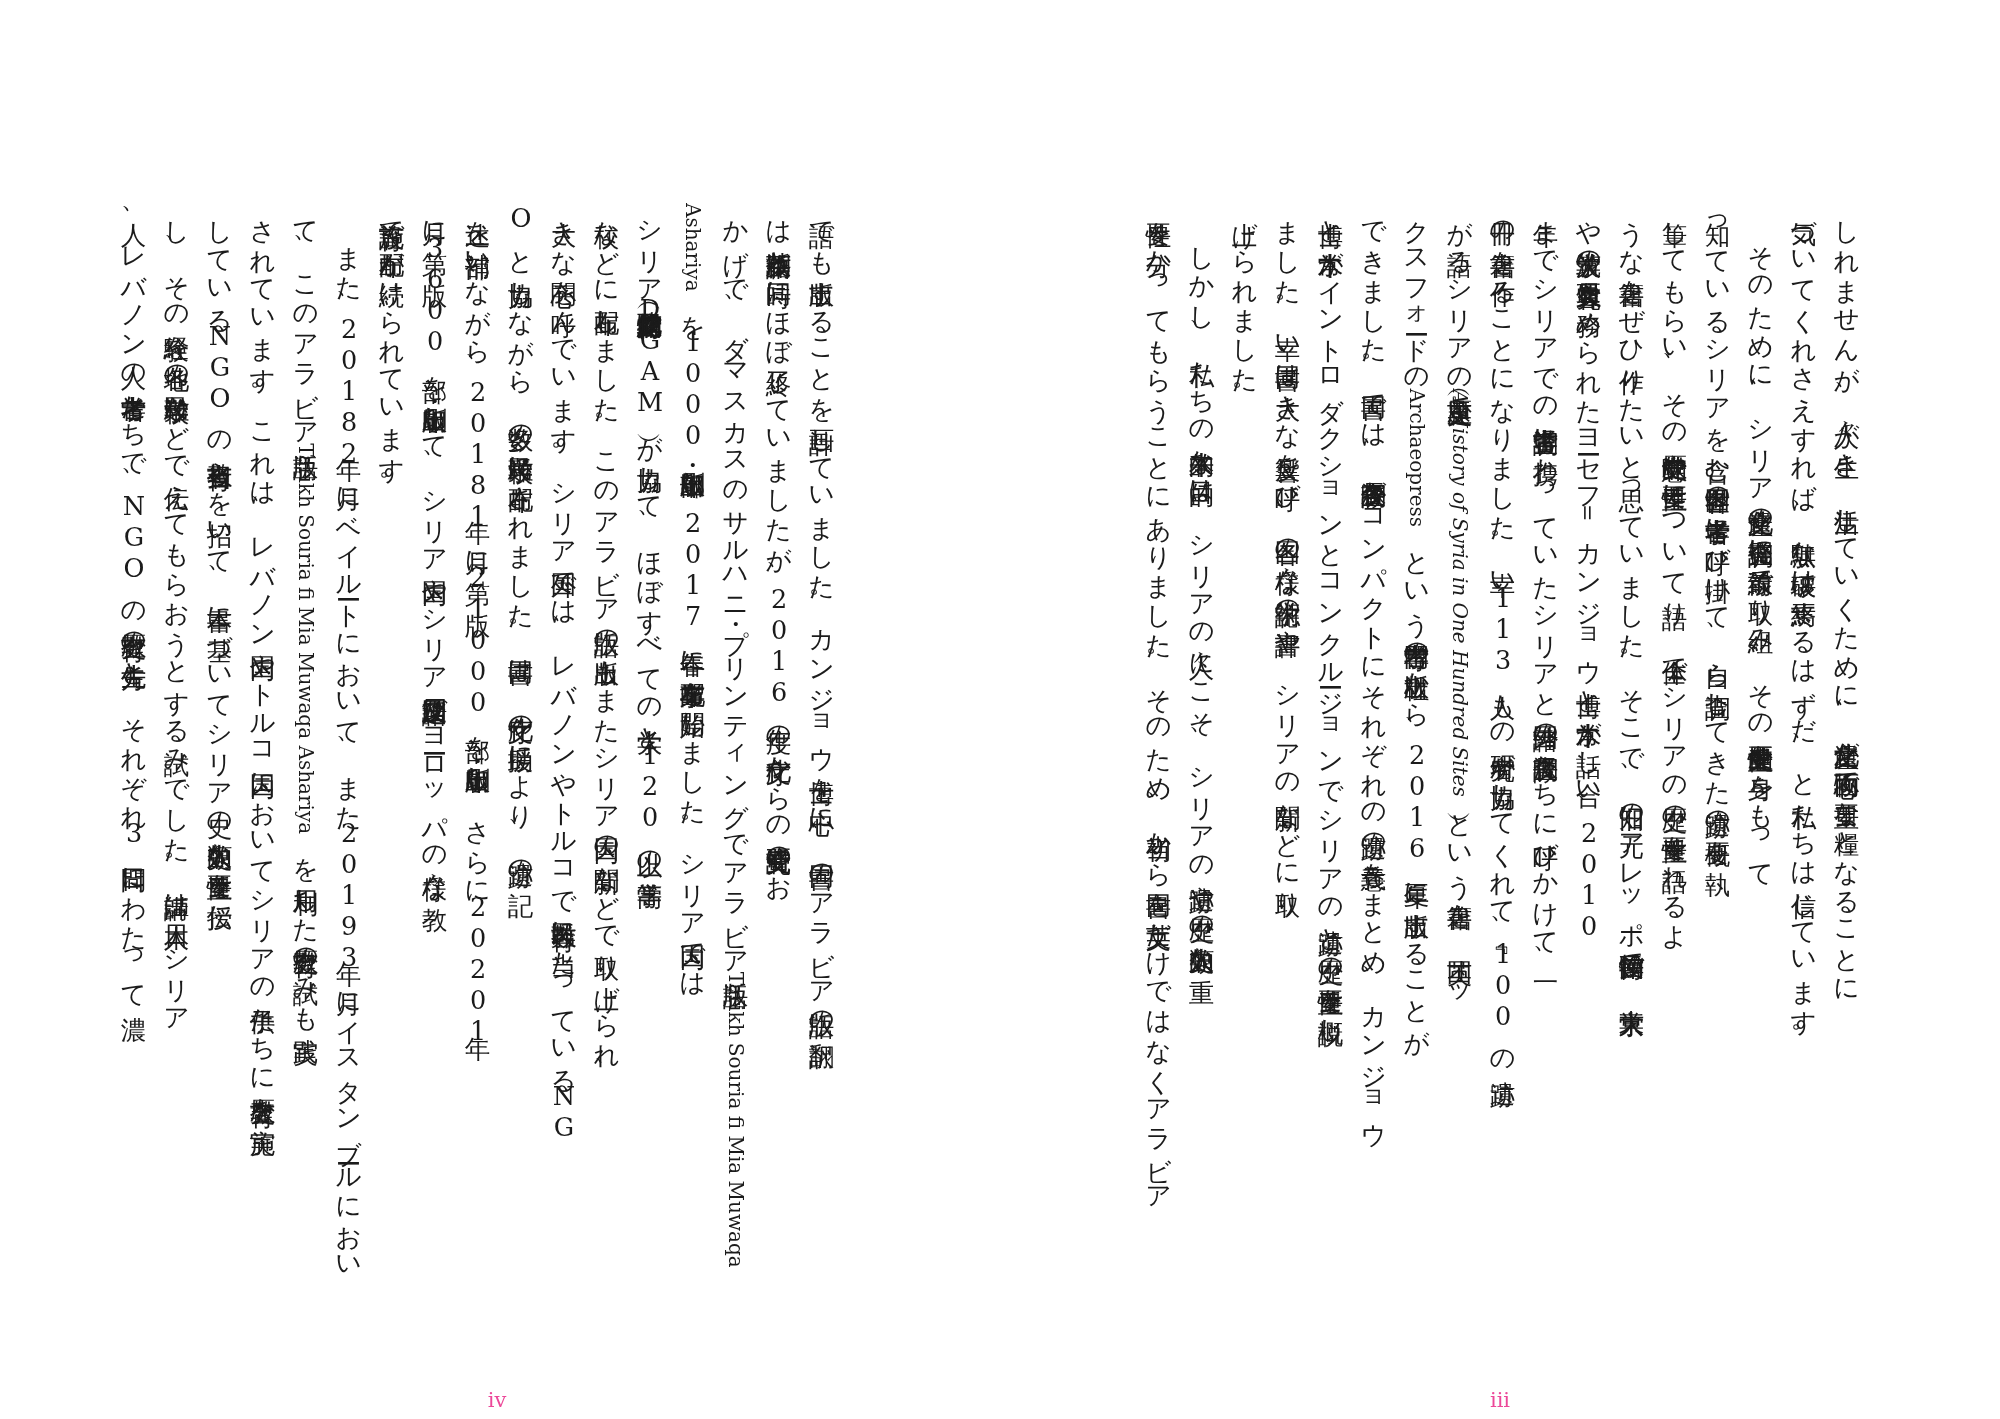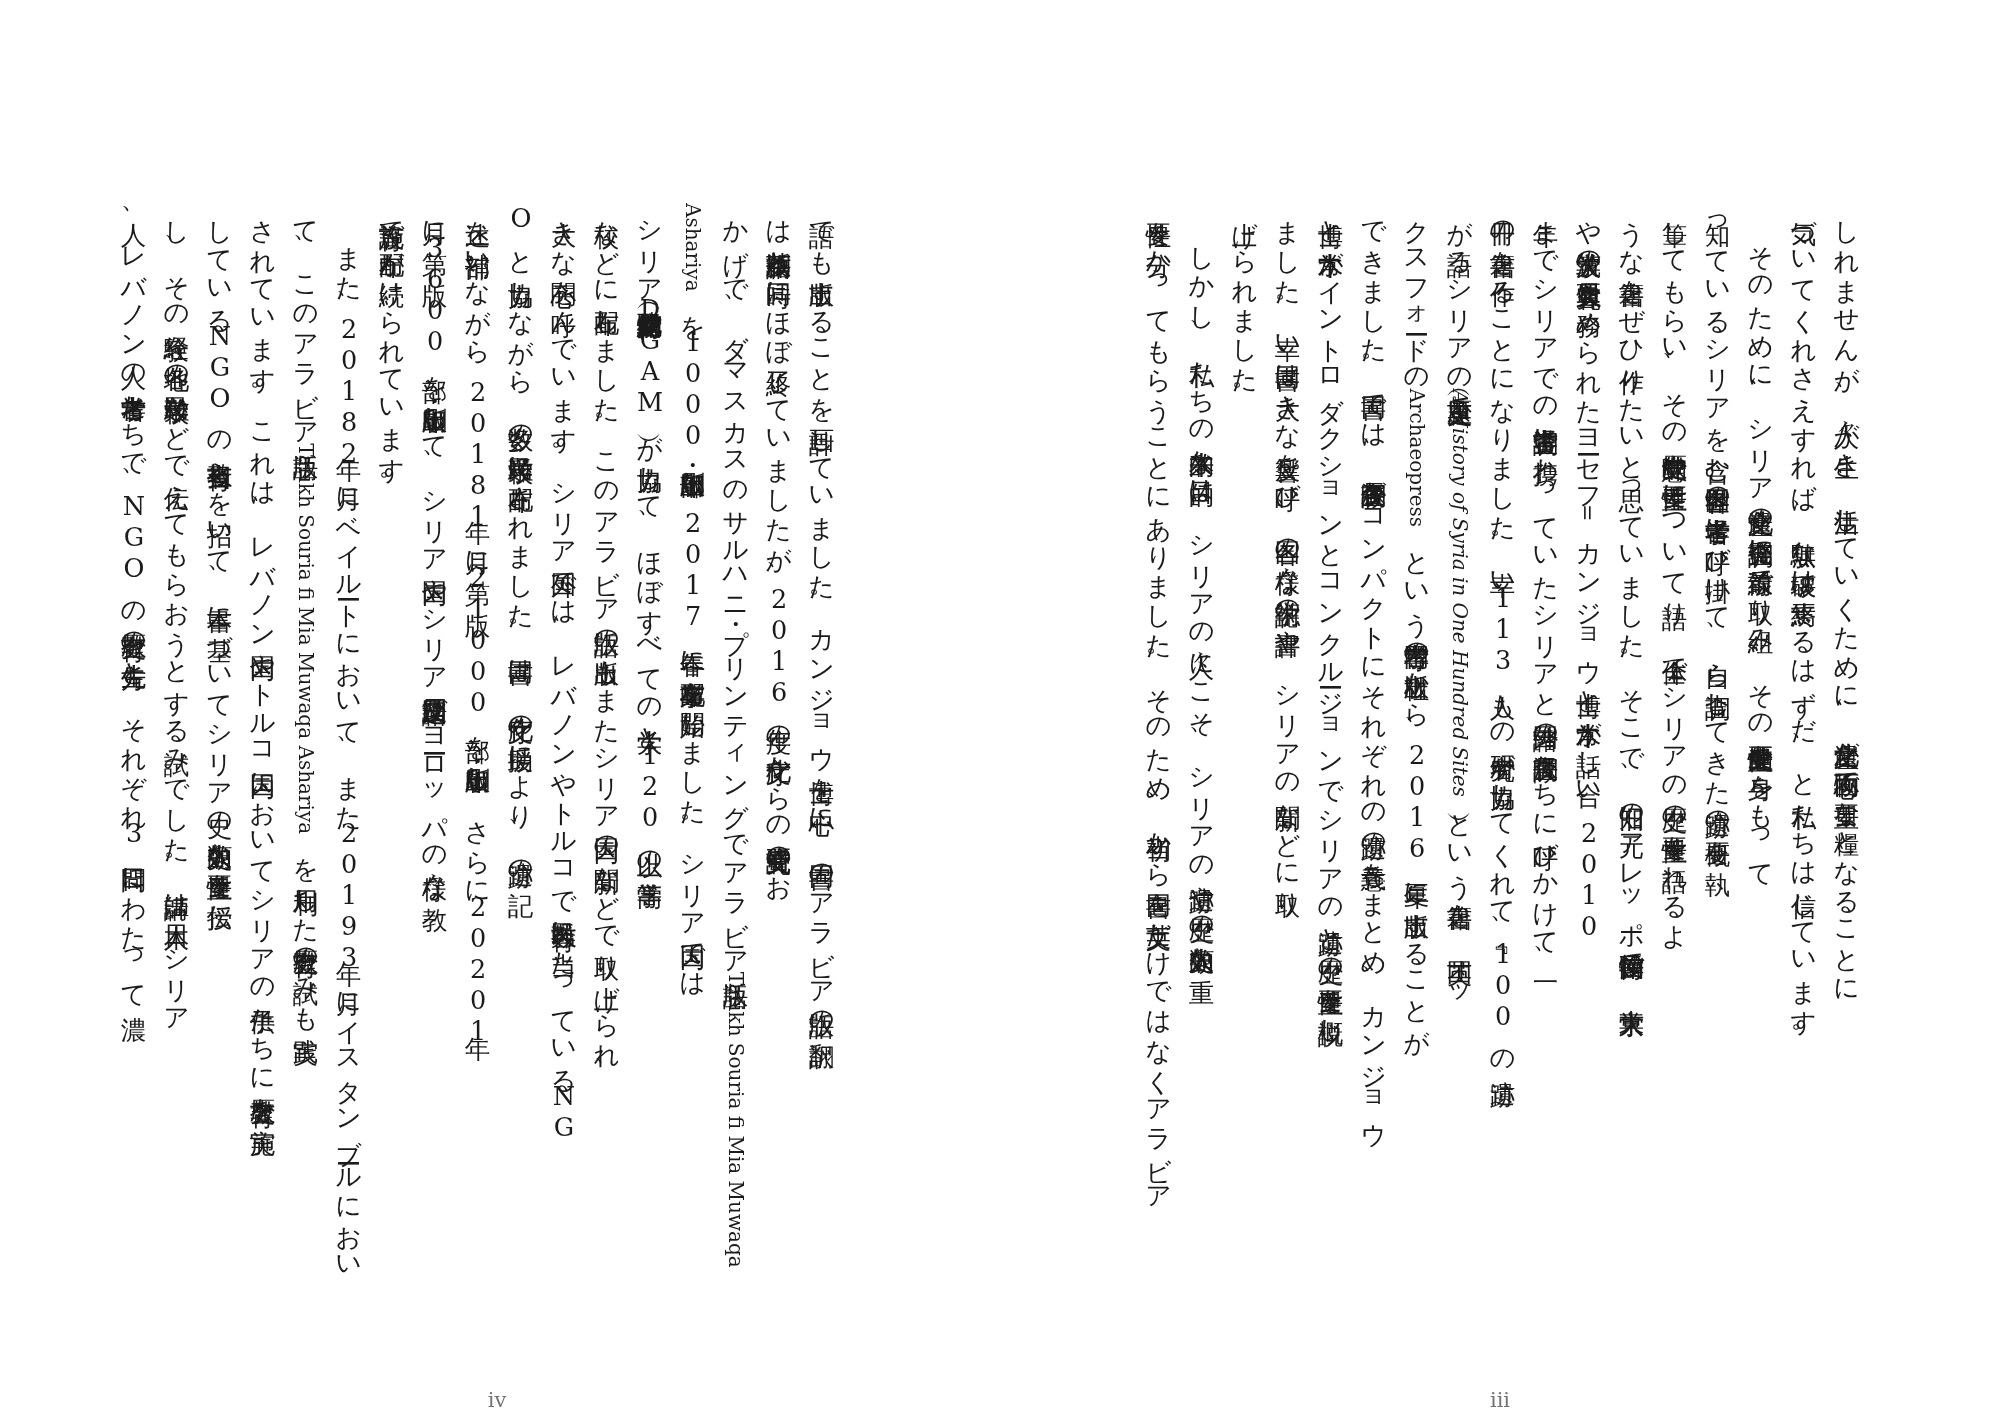--- a/index.html
+++ b/index.html
@@ -51,21 +51,21 @@
     font-size: 20px;
     font-style: italic;
     letter-spacing: 0;
   }
   .page-number {
     position: absolute;
     top: 1388px;
     width: 120px;
     text-align: center;
     font-size: 21px;
-    color: #737373;
+    color: #ec4899;
     writing-mode: horizontal-tb;
   }
   .page-number.left  { left: 437px; }
   .page-number.right { left: 1440px; }
 </style>
 </head>
 <body>
 
 <div class="spread">
 

